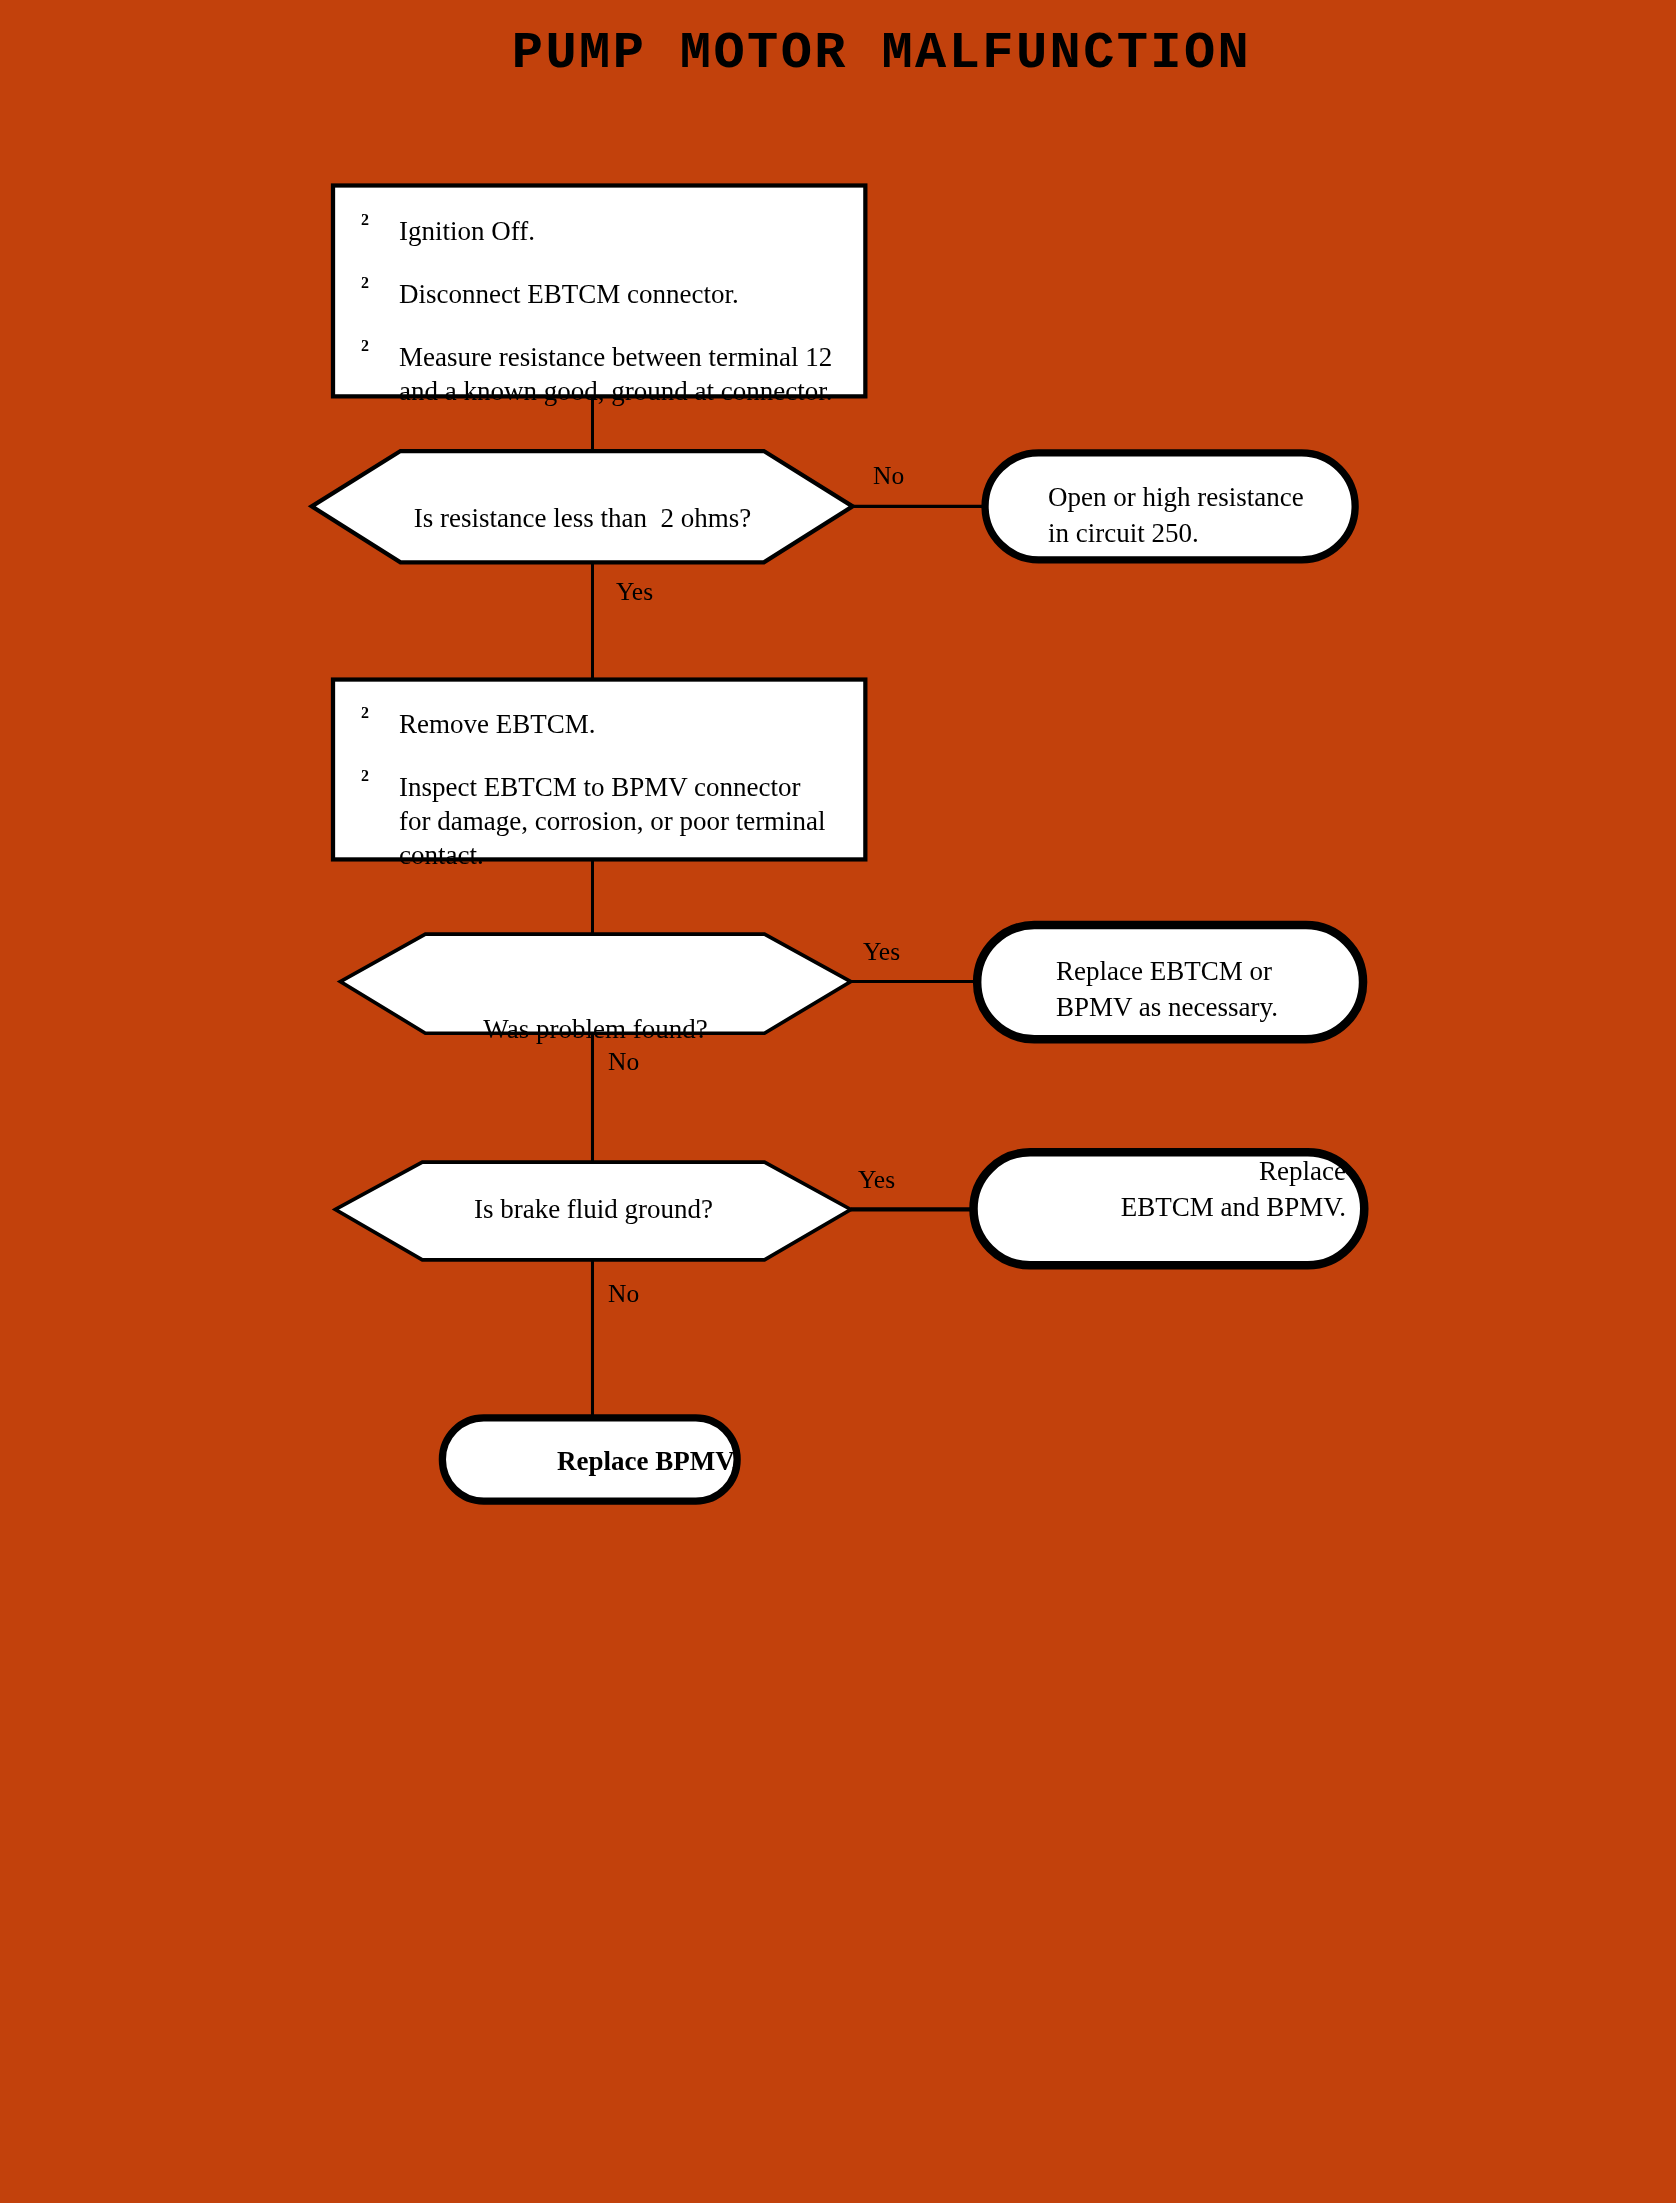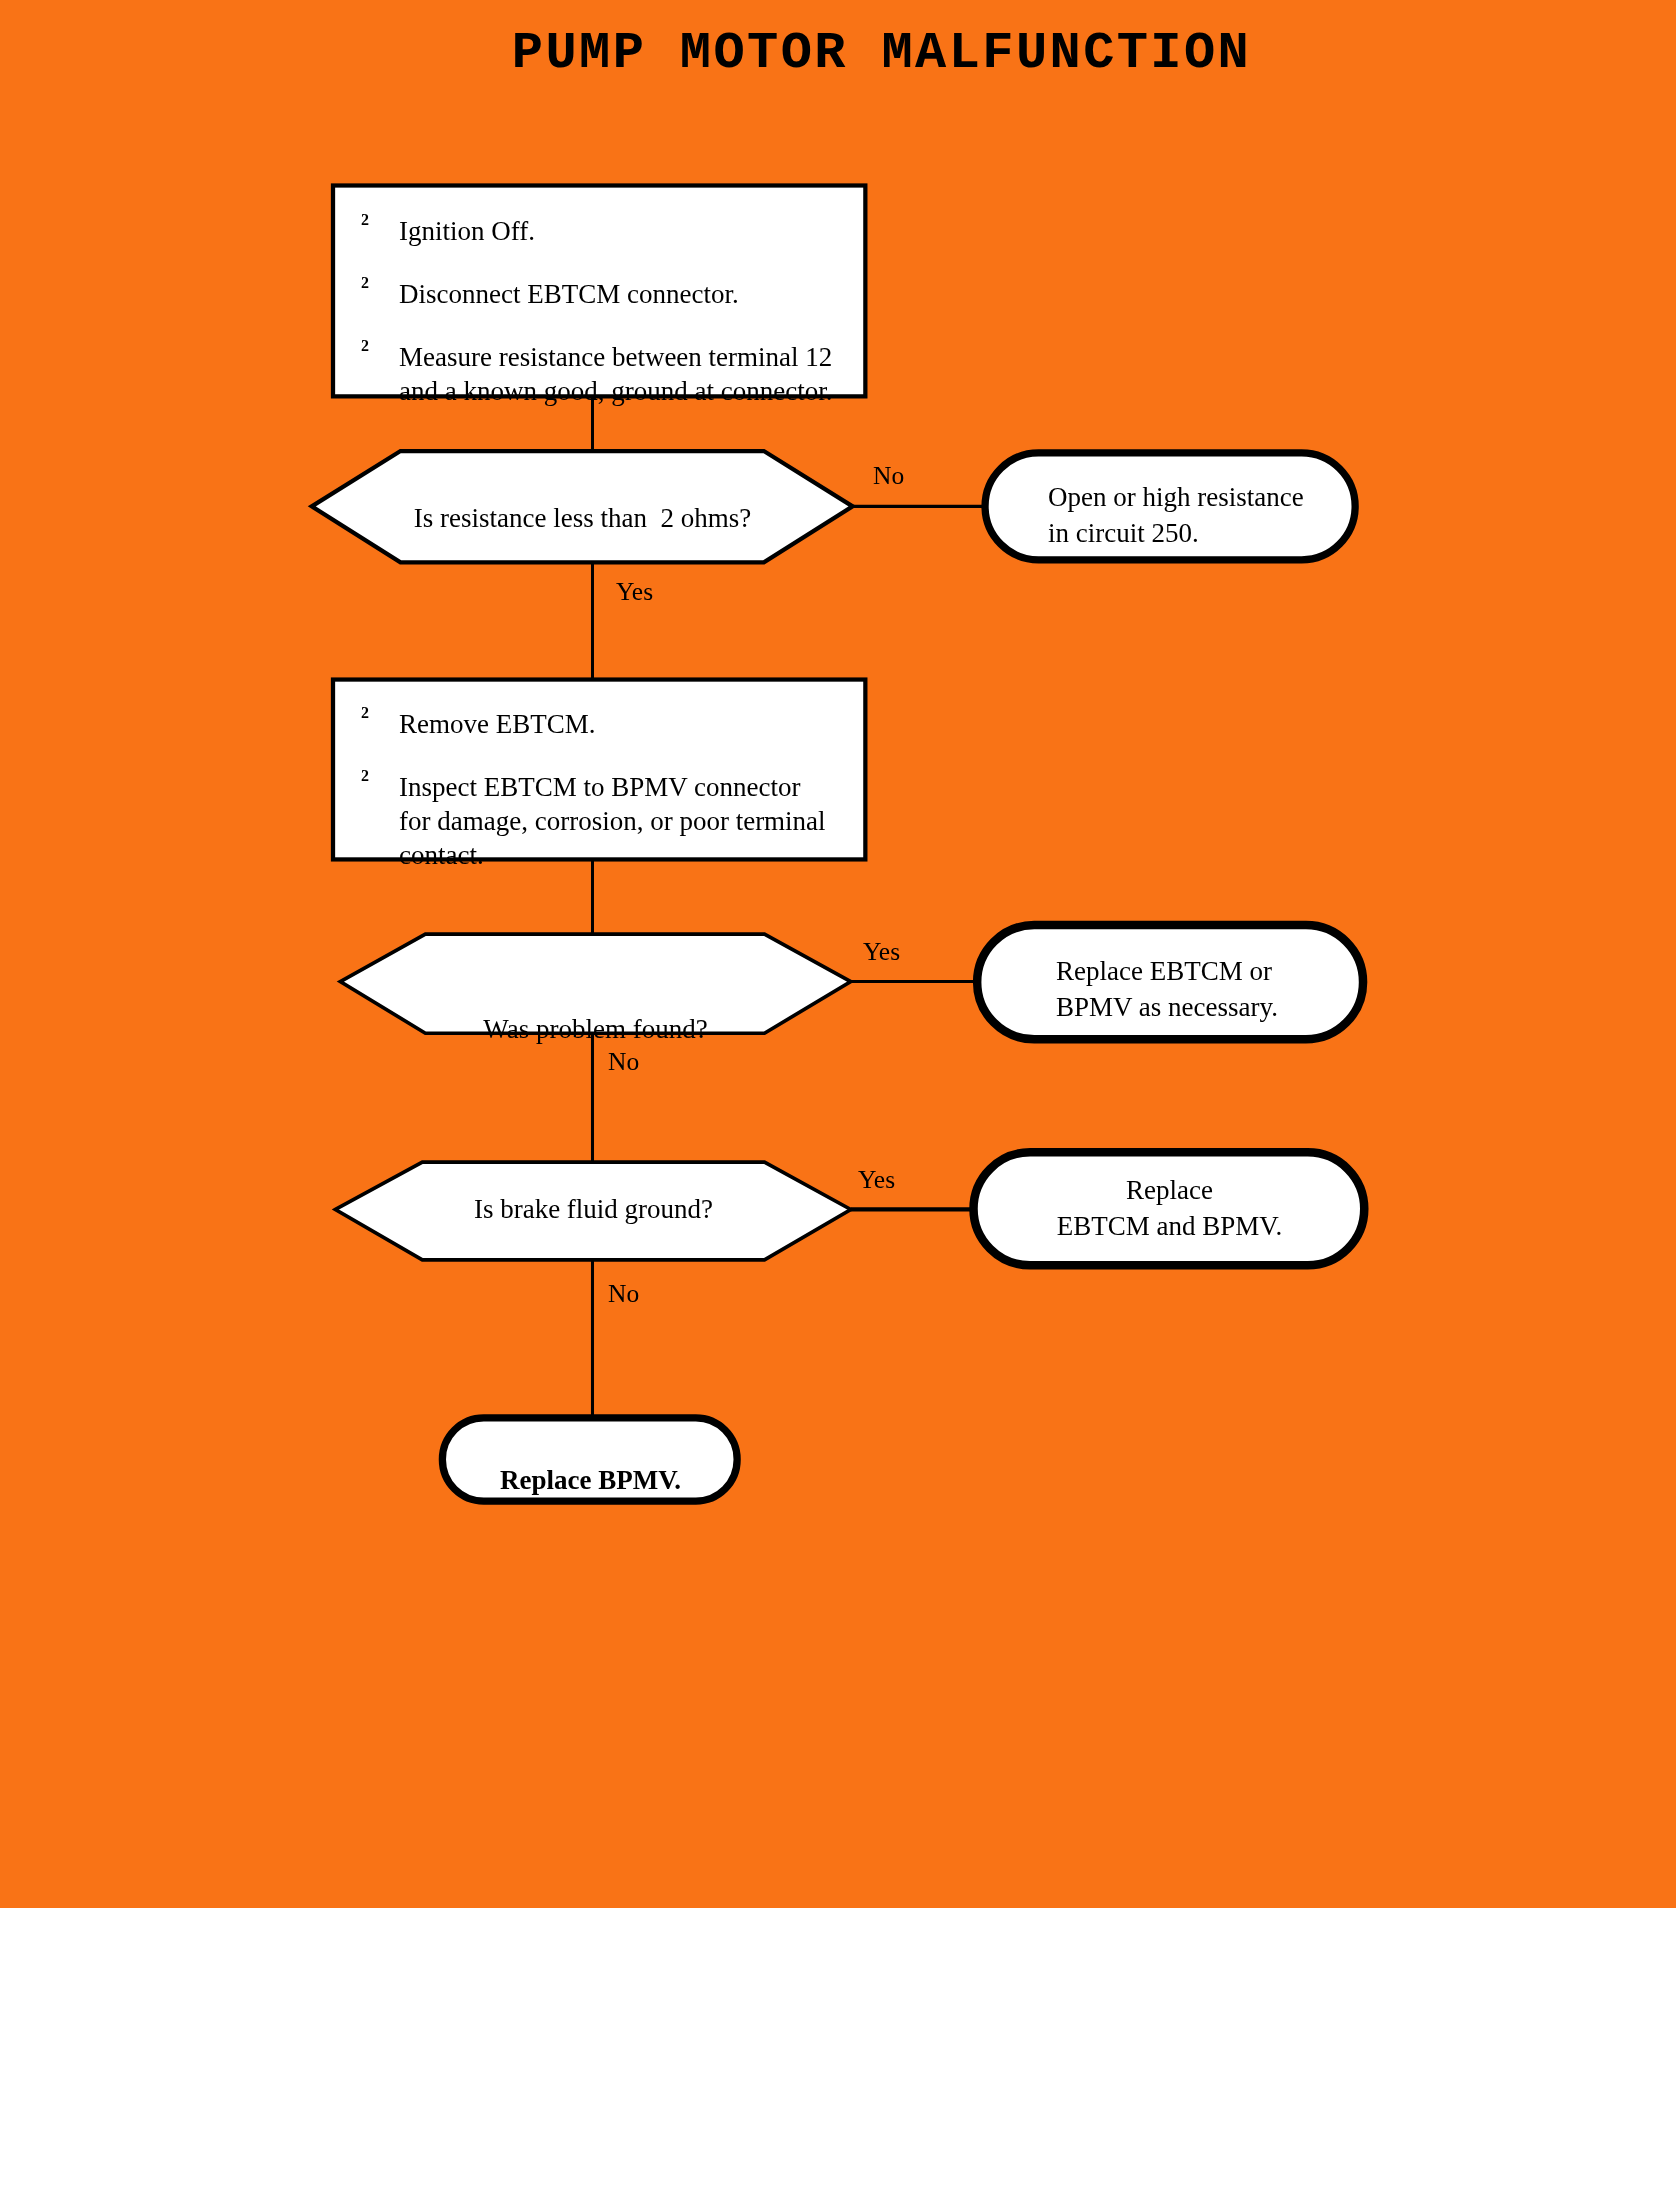--- a/index.html
+++ b/index.html
@@ -8,22 +8,22 @@
     padding: 0;
     background: #ffffff;
   }
   body {
     font-family: "Liberation Serif", "DejaVu Serif", serif;
     color: #000000;
   }
   #page {
     position: relative;
     width: 1676px;
-    height: 1908px;
-    background: #f97316;
+    height: 2203px;
+    background: #c2410c;
     overflow: hidden;
   }
   #flow-svg {
     position: absolute;
     left: 0;
     top: 0;
     width: 1676px;
     height: 2205px;
   }
 
@@ -85,21 +85,21 @@
   }
 
   
   .term-label {
     position: absolute;
     font-size: 27px;
     line-height: 1.32;
     white-space: pre-line;
   }
   .term-label.left { text-align: left; }
-  .term-label.center { text-align: center; margin-top: 19px; }
+  .term-label.center { text-align: right; }
 
   
   .edge-label {
     position: absolute;
     font-size: 25.5px;
     line-height: 1;
     white-space: nowrap;
   }
 </style>
 </head>

